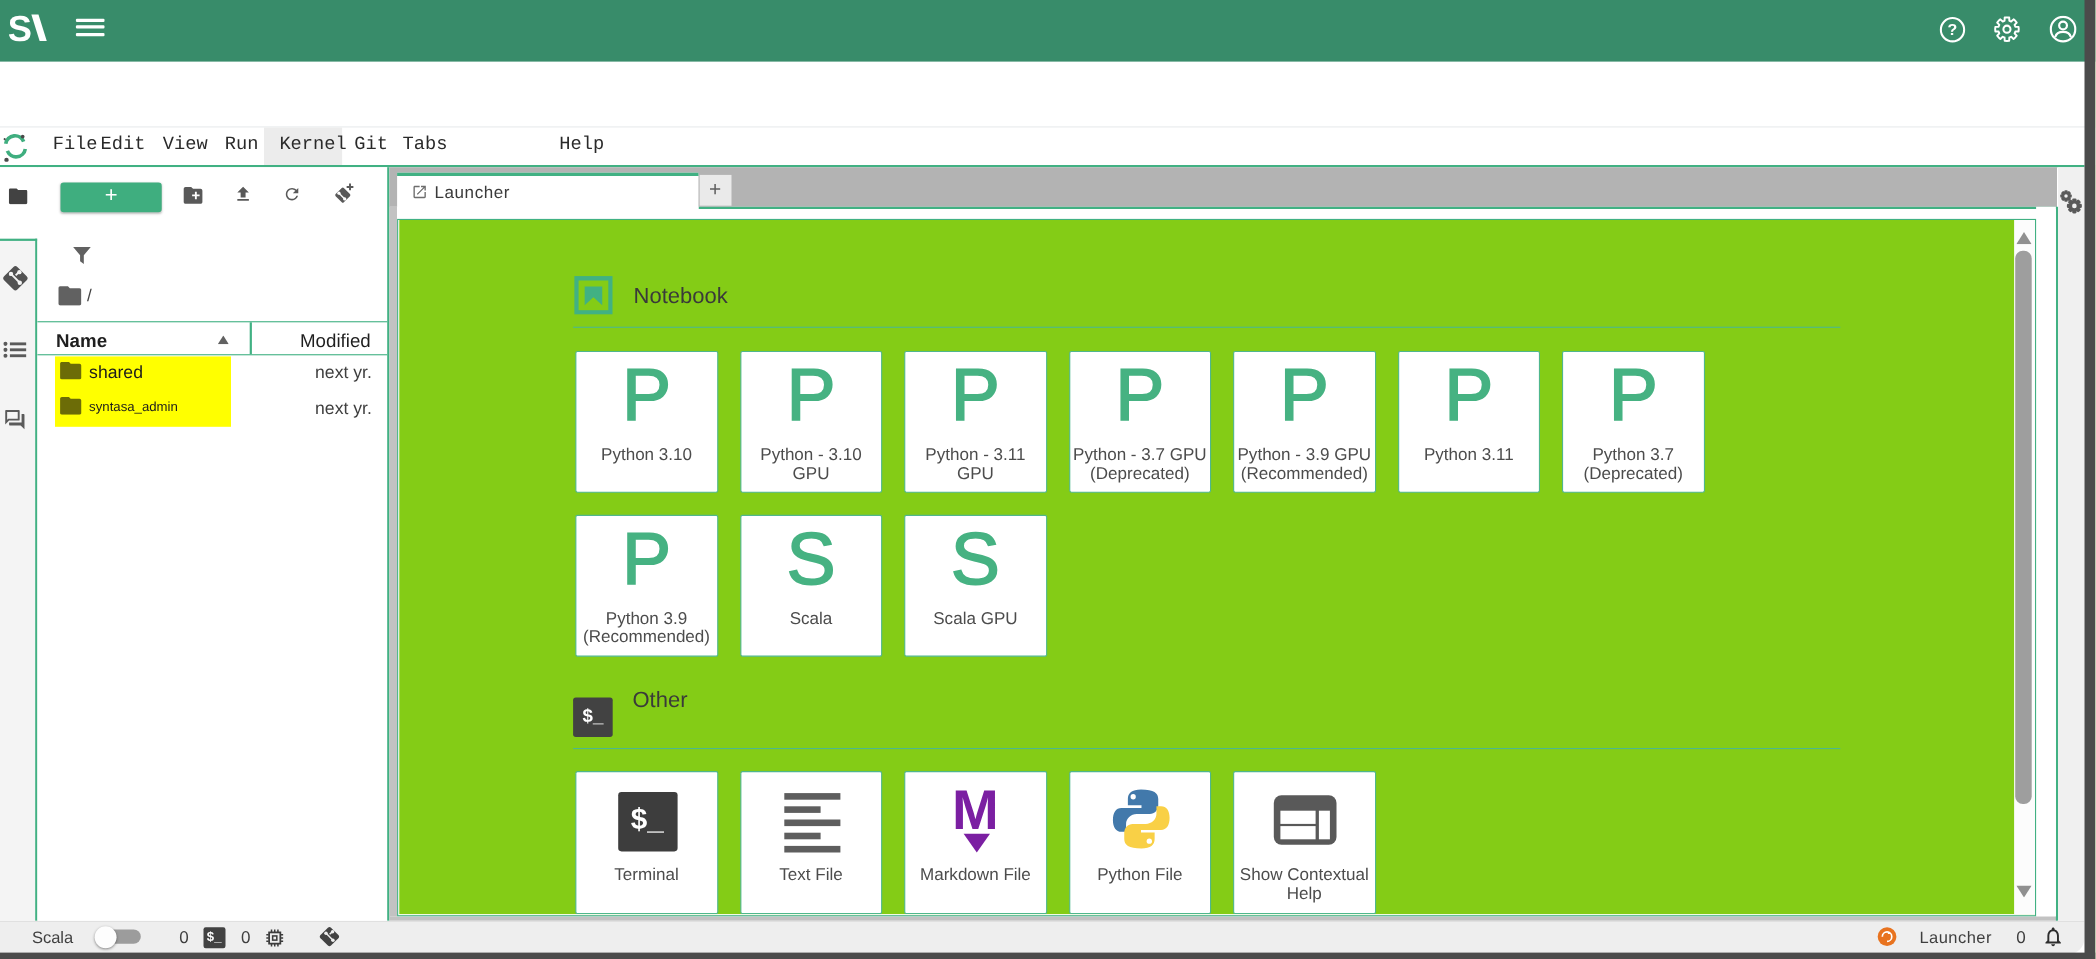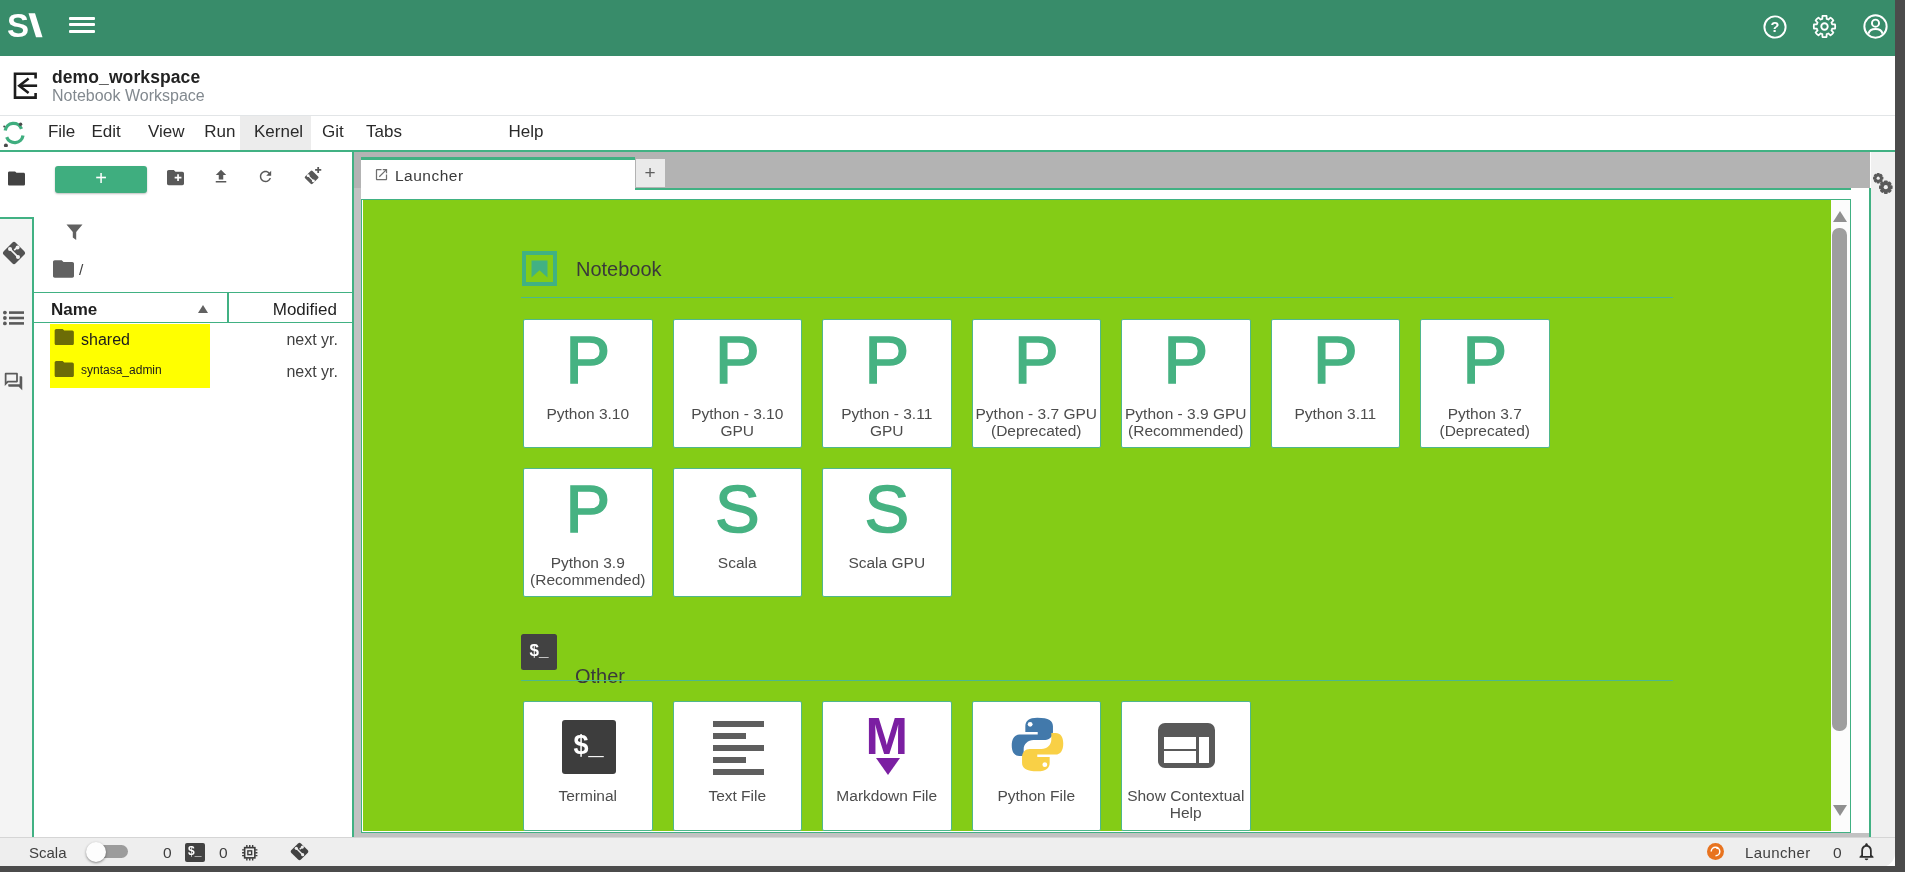--- a/index.html
+++ b/index.html
@@ -42,34 +42,23 @@
       <circle cx="12" cy="12" r="3.1" fill="none" stroke="#fff" stroke-width="1.8"></circle>
     </svg>
 
     <svg class="abs" style="left:1863px;top:14px;" width="25" height="25" viewBox="0 0 24 24">
       <circle cx="12" cy="12" r="10.7" fill="none" stroke="#fff" stroke-width="1.9"></circle>
       <circle cx="12" cy="8.8" r="3.4" fill="none" stroke="#fff" stroke-width="1.9"></circle>
       <path d="M5.2 18.9 C6 15.8 8.6 14.4 12 14.4 C15.4 14.4 18 15.8 18.8 18.9" fill="none" stroke="#fff" stroke-width="1.9"></path>
     </svg>
   </div>
 
-  <div class="abs" style="left:0;top:56px;width:1905px;height:59px;background:#fff;">
-    <svg class="abs" style="left:13px;top:15px;" width="31" height="30" viewBox="0 0 31 30">
-      <g fill="none" stroke="#1d1d1d" stroke-width="2.6">
-        <path d="M22.6 7.5 V2.8 H2 V26.6 H22.6 V22"></path>
-        <path d="M6.3 14.7 H24.1"></path>
-        <path d="M15.6 7.4 L6.3 14.7 L15.6 22"></path>
-      </g>
-    </svg>
-    <div class="abs" style="left:52px;top:10.5px;font-size:17.5px;font-weight:bold;color:#222;letter-spacing:.1px;">demo_workspace</div>
-    <div class="abs" style="left:52px;top:30.5px;font-size:16px;color:#82898f;">Notebook Workspace</div>
-  </div>
   <div class="abs" style="left:0;top:114.5px;width:1905px;height:1px;background:#e2e5e7;"></div>
 
-  <div class="abs" style="left:0;top:115.5px;width:1905px;height:34.5px;background:#fff;font-size:17px;color:#2a2a2a;">
+  <div class="abs" style="left:0;top:115.5px;width:1905px;height:34.5px;background:#fff;font-size:17px;color:#2a2a2a;font-family:Liberation Mono, monospace;">
     <svg class="abs" style="left:3px;top:4px;" width="22" height="27" viewBox="0 0 22 27">
       <path d="M2.2 10.6 A 8.5 8.5 0 0 1 18.5 8.8" fill="none" stroke="#3fae7f" stroke-width="3.3"></path>
       <path d="M20 15.4 A 8.5 8.5 0 0 1 3.7 17.2" fill="none" stroke="#3fae7f" stroke-width="3.3"></path>
       <circle cx="17.6" cy="4.2" r="1.7" fill="#4a4a4a"></circle>
       <circle cx="1.2" cy="6.5" r="1" fill="#4a4a4a"></circle>
       <circle cx="2.9" cy="25.4" r="2" fill="#4a4a4a"></circle>
     </svg>
     <div class="abs" style="left:240px;top:0;width:71px;height:34.5px;background:#ececec;"></div>
     <div class="abs" style="left:47.9px;top:6.5px;">File</div>
     <div class="abs" style="left:91.4px;top:6.5px;">Edit</div>
@@ -233,21 +222,21 @@
     <div class="card" style="left:310px;top:268px;">
         <div class="big">S</div>
         <div class="lbl">Scala</div>
       </div>
     <div class="card" style="left:459.5px;top:268px;">
         <div class="big">S</div>
         <div class="lbl">Scala GPU</div>
       </div>
 
     <div class="abs" style="left:158.5px;top:434px;width:36px;height:36px;background:#424242;border-radius:2.5px;color:#fff;font-size:17px;font-weight:bold;text-align:center;line-height:34px;">$_</div>
-    <div class="abs" style="left:212.5px;top:465px;font-size:20px;color:#3a3a3a;">Other</div>
+    <div class="abs" style="left:212.5px;top:426px;font-size:20px;color:#3a3a3a;">Other</div>
     <div class="abs" style="left:158.5px;top:479.5px;width:1152px;height:1.5px;background:#4cb88d;"></div>
 
     <div class="card oc" style="left:160.5px;top:501px;">
       <div class="abs" style="left:37.5px;top:18px;width:54px;height:54px;background:#3d3d3d;border-radius:3px;color:#fff;font-size:27px;font-weight:bold;text-align:center;line-height:50px;">$_</div>
       <div class="lbl">Terminal</div>
     </div>
     <div class="card oc" style="left:310px;top:501px;">
       <div class="abs" style="left:39px;top:19px;width:51px;height:5.6px;background:#5e5e5e;"></div>
       <div class="abs" style="left:39px;top:31px;width:33px;height:5.6px;background:#5e5e5e;"></div>
       <div class="abs" style="left:39px;top:43px;width:51px;height:5.6px;background:#5e5e5e;"></div>

